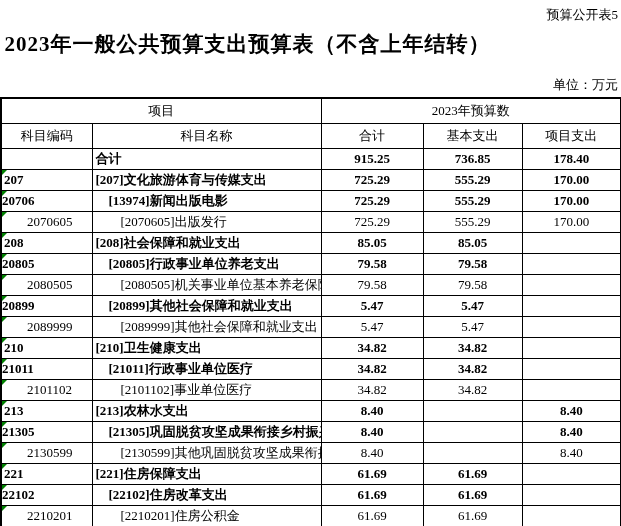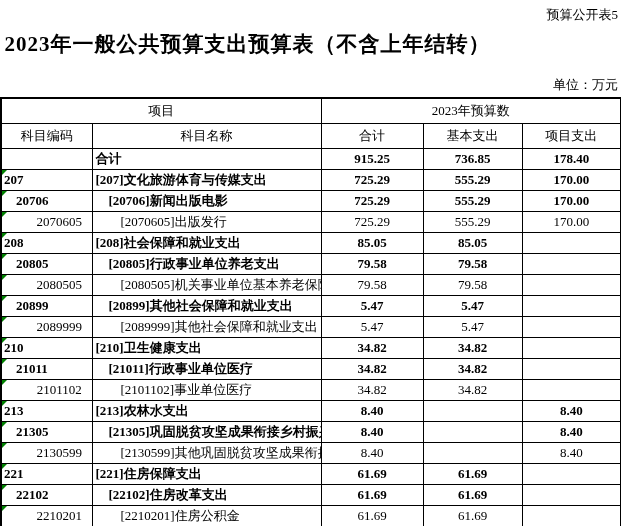--- a/index.html
+++ b/index.html
@@ -42,22 +42,22 @@
   thead th{
     font-weight:normal;
     text-align:center;
     height:24px;
     font-size:13px;
   }
   tbody td{height:20px;}
   tr.bold td{font-weight:bold;}
   td.code{position:relative;text-align:left;}
   td.code.ind0{padding-left:2px;}
-  td.code.ind1{padding-left:14px;}
-  td.code.ind2{padding-left:25px;text-align:center;}
+  td.code.ind1{}
+  td.code.ind2{padding-left:25px;}
   td.name{text-align:left;}
   td.name.ind0{padding-left:3px;}
   td.name.ind1{padding-left:16px;}
   td.name.ind2{padding-left:28px;}
   td.num{text-align:center;padding-right:4px;}
   .flag{
     position:absolute;top:0;left:0;
     width:0;height:0;
     border-top:5px solid var(--flag-color,#008000);
     border-right:5px solid transparent;
@@ -102,21 +102,21 @@
         </tr>
         <tr class="bold">
           <td class="code ind0"><span class="flag"></span>207</td>
           <td class="name ind0">[207]文化旅游体育与传媒支出</td>
           <td class="num">725.29</td>
           <td class="num">555.29</td>
           <td class="num">170.00</td>
         </tr>
         <tr class="bold">
           <td class="code ind1"><span class="flag"></span>20706</td>
-          <td class="name ind1">[20706]新闻出版电影</td>
+          <td class="name ind1">[13974]新闻出版电影</td>
           <td class="num">725.29</td>
           <td class="num">555.29</td>
           <td class="num">170.00</td>
         </tr>
         <tr>
           <td class="code ind2"><span class="flag"></span>2070605</td>
           <td class="name ind2">[2070605]出版发行</td>
           <td class="num">725.29</td>
           <td class="num">555.29</td>
           <td class="num">170.00</td>

